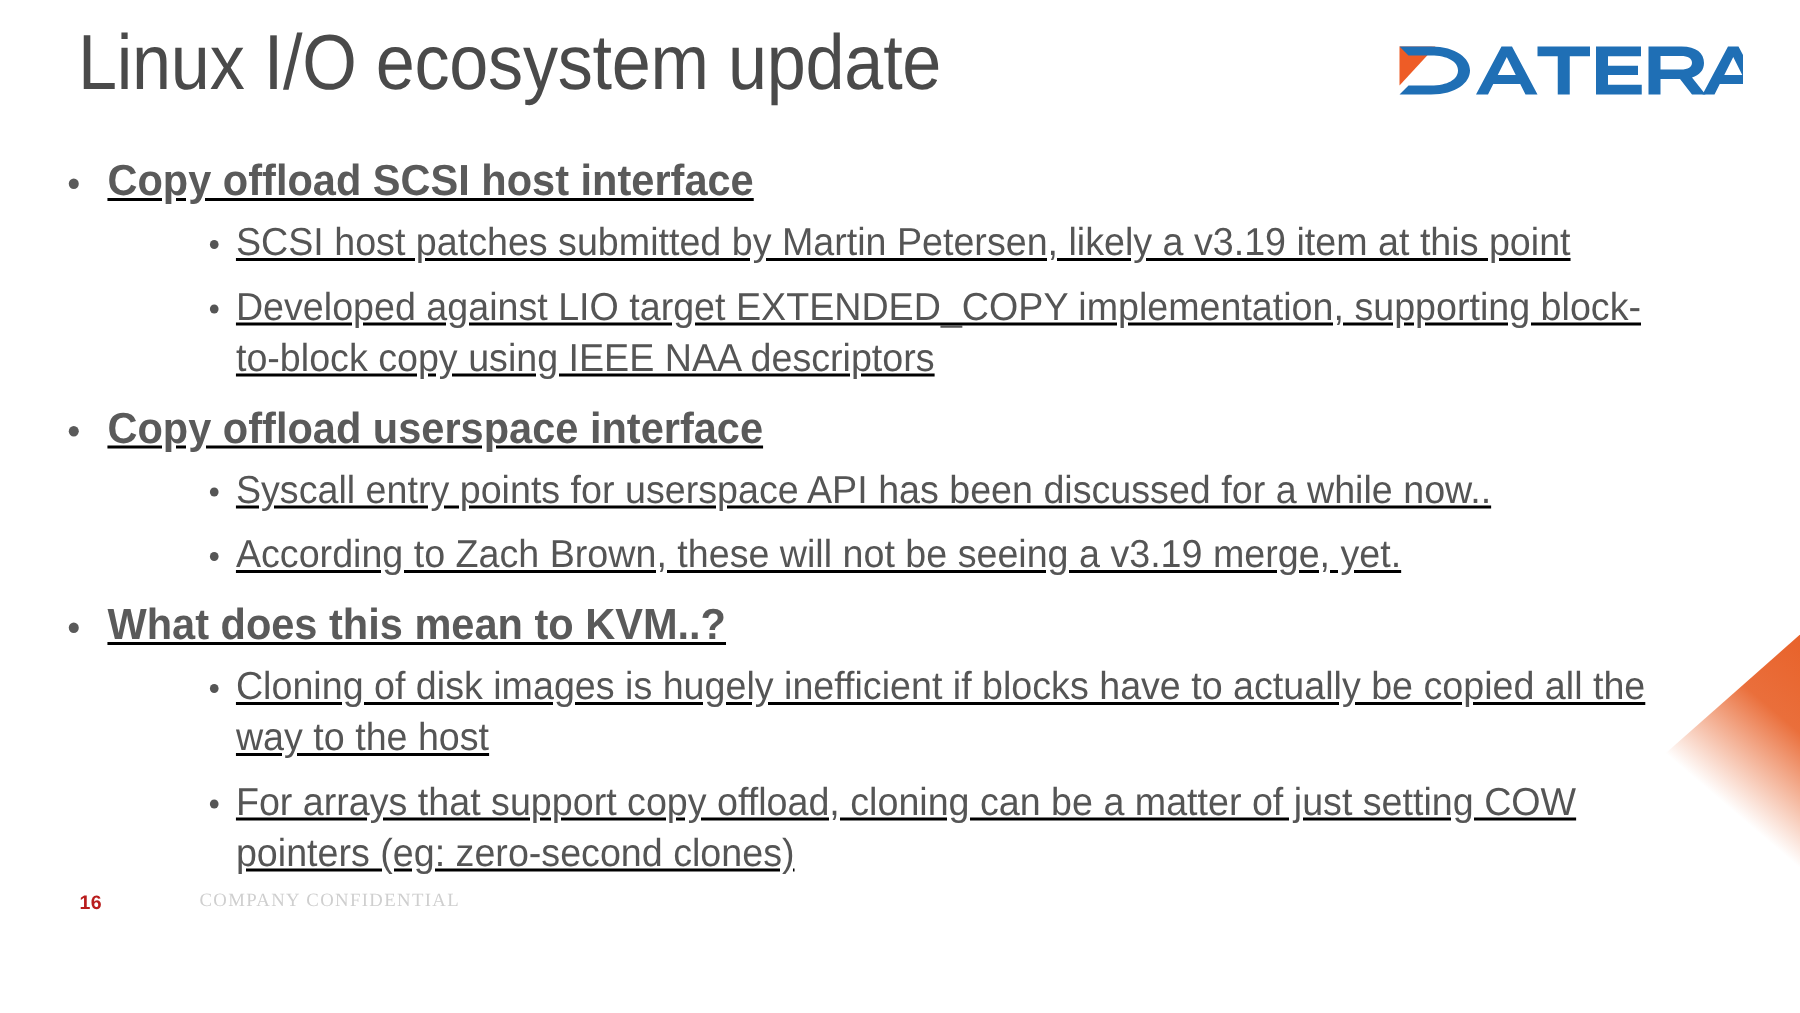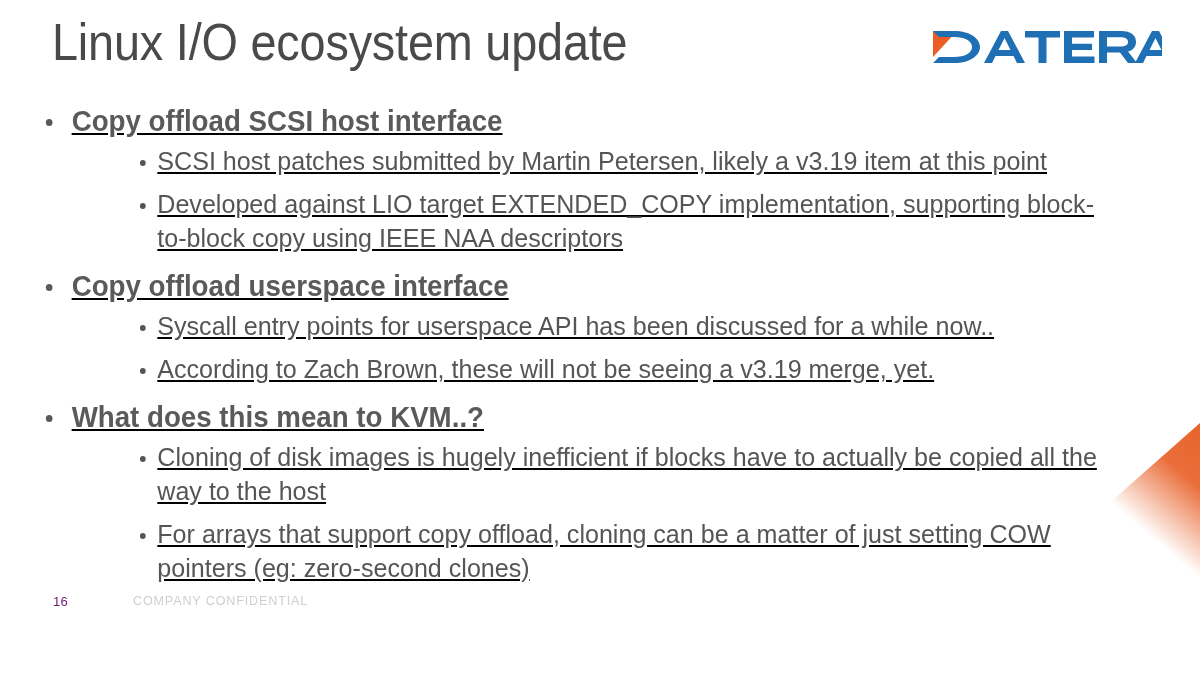--- a/index.html
+++ b/index.html
@@ -111,30 +111,32 @@
     pointer-events: none;
   }
   #corner-deco svg { display: block; width: 240px; height: 205px; }
 
   
   #footer-page-number {
     position: absolute;
     left: 53px;
     bottom: 19px;
     font-size: 13px;
-    color: #701a75;
+    color: #b91c1c;
     letter-spacing: 0.2px;
+    font-weight: bold;
   }
   #footer-confidential {
     position: absolute;
     left: 133px;
     bottom: 20px;
     font-size: 12.5px;
     color: #cfcfcf;
     letter-spacing: 0.9px;
+    font-family: Liberation Serif, serif;
   }
 </style>
 </head>
 <body>
 
 <div id="slide">
 
   <div id="slide-title">Linux I/O ecosystem update</div>
 
   <div id="logo">

